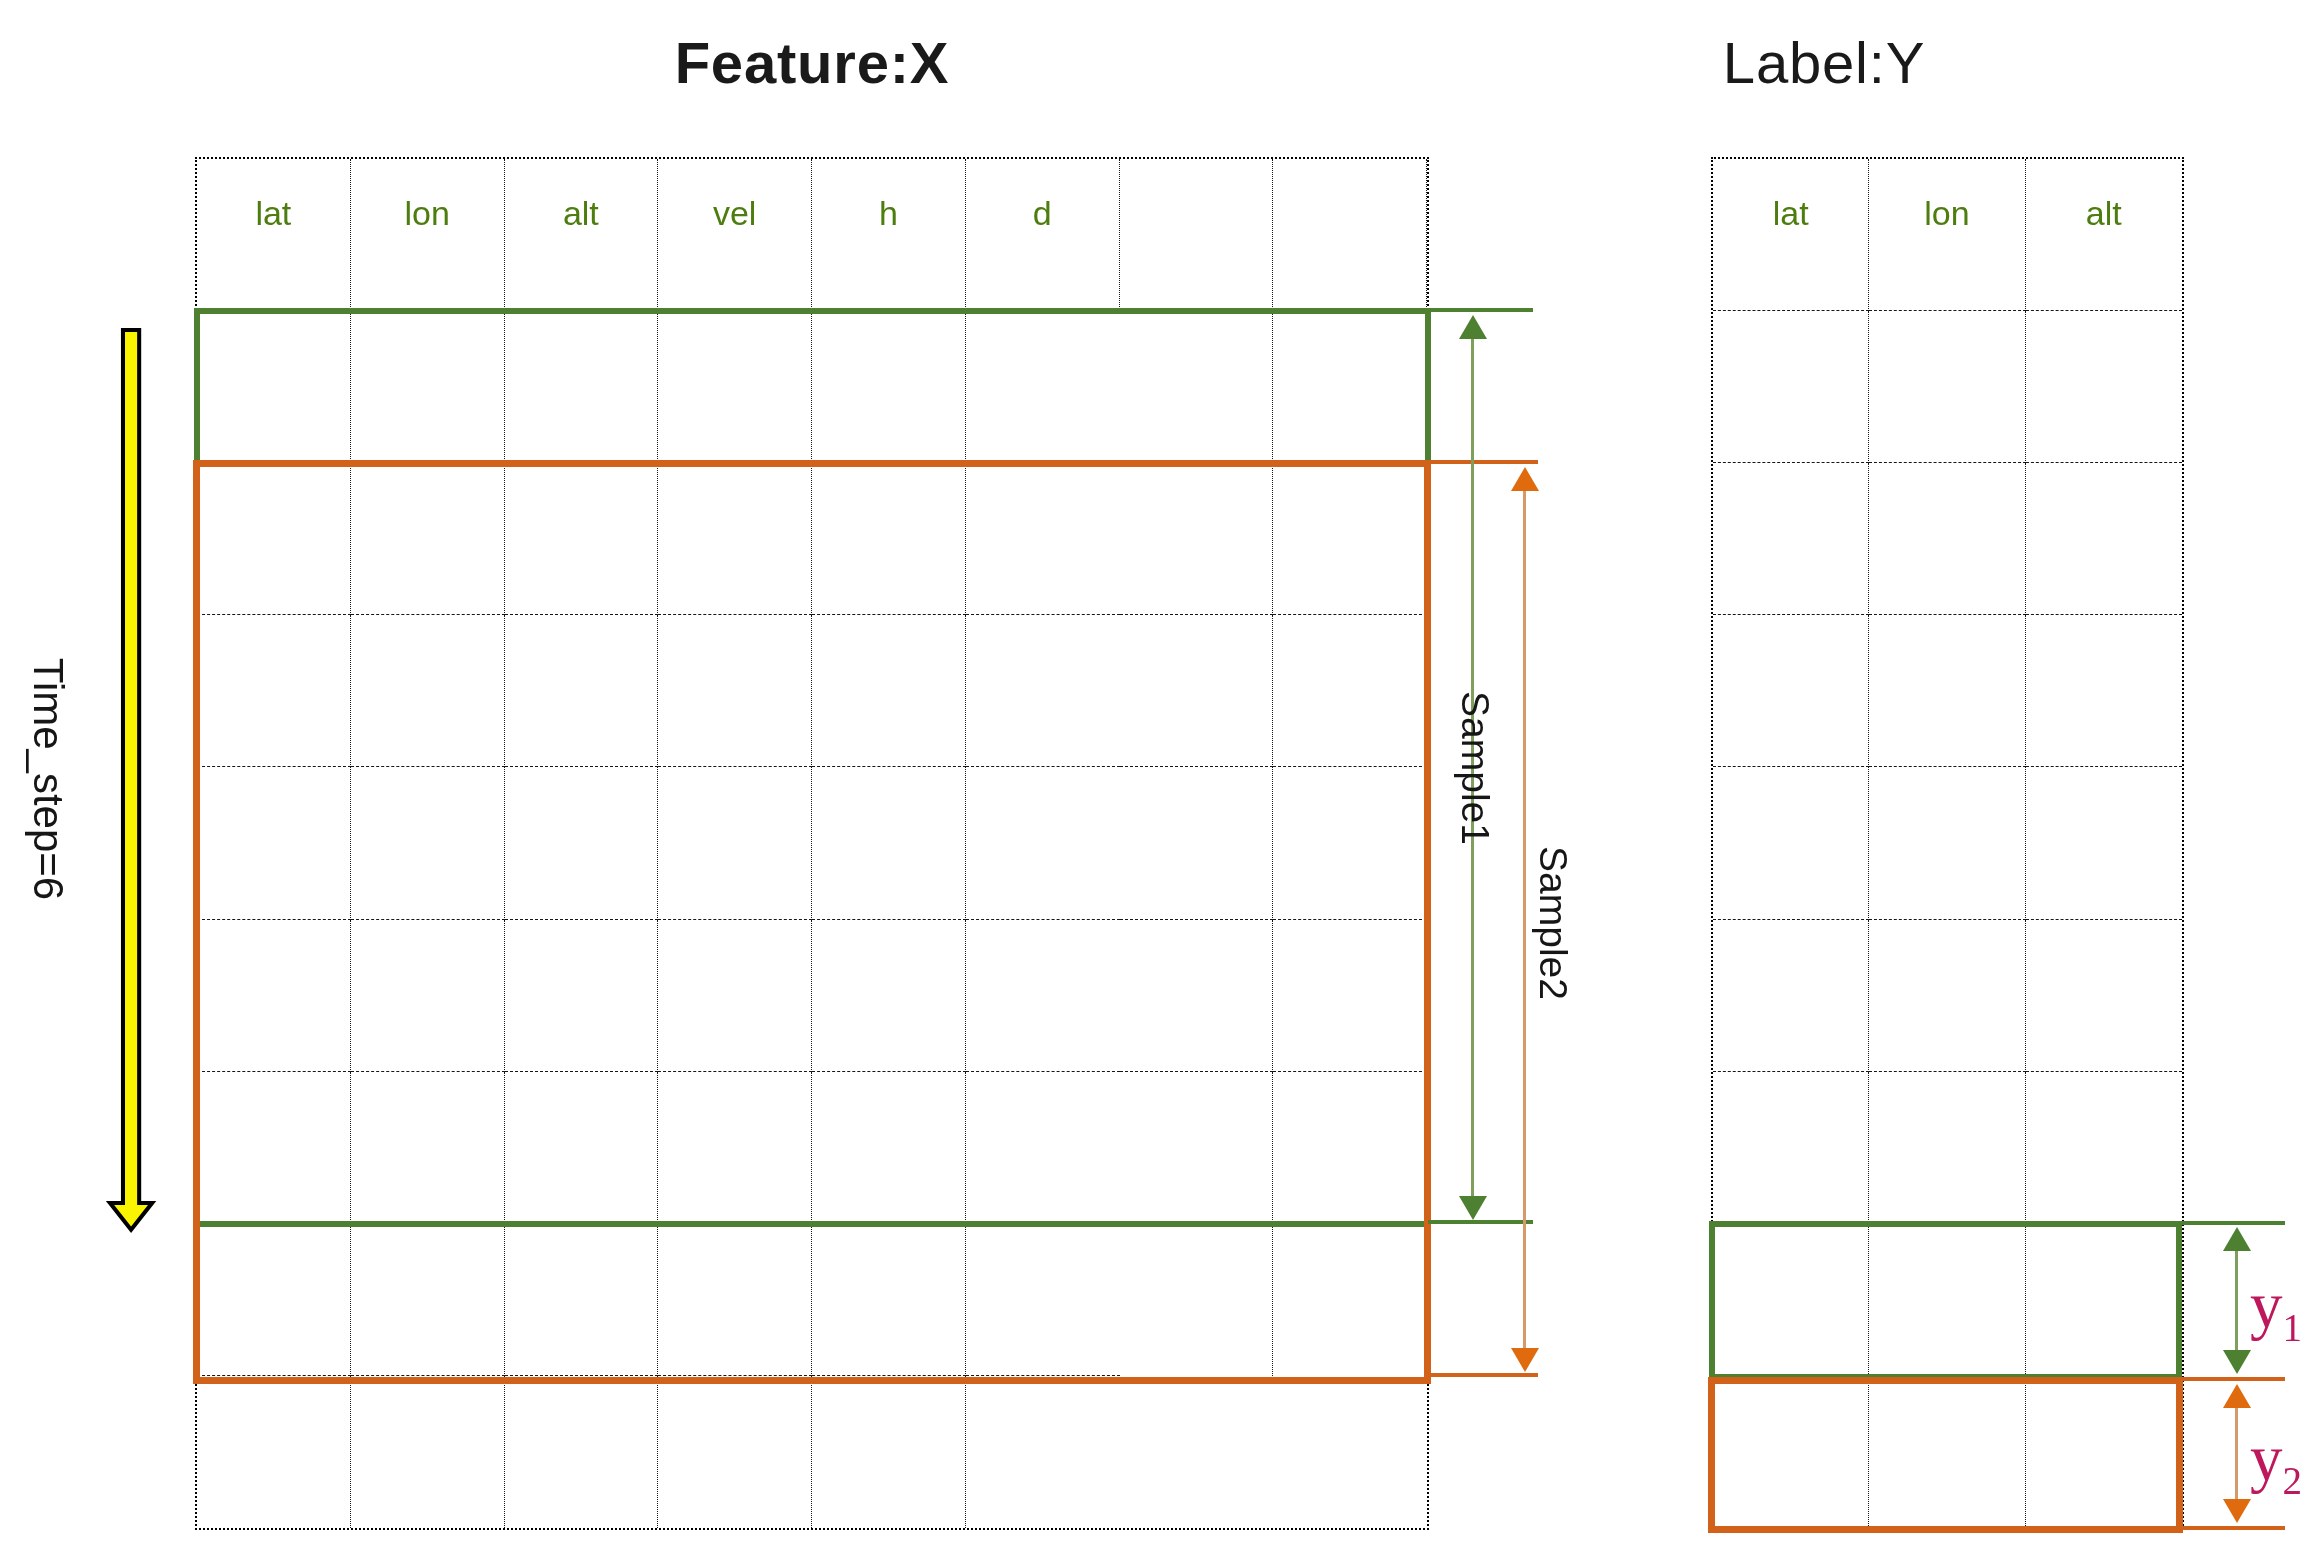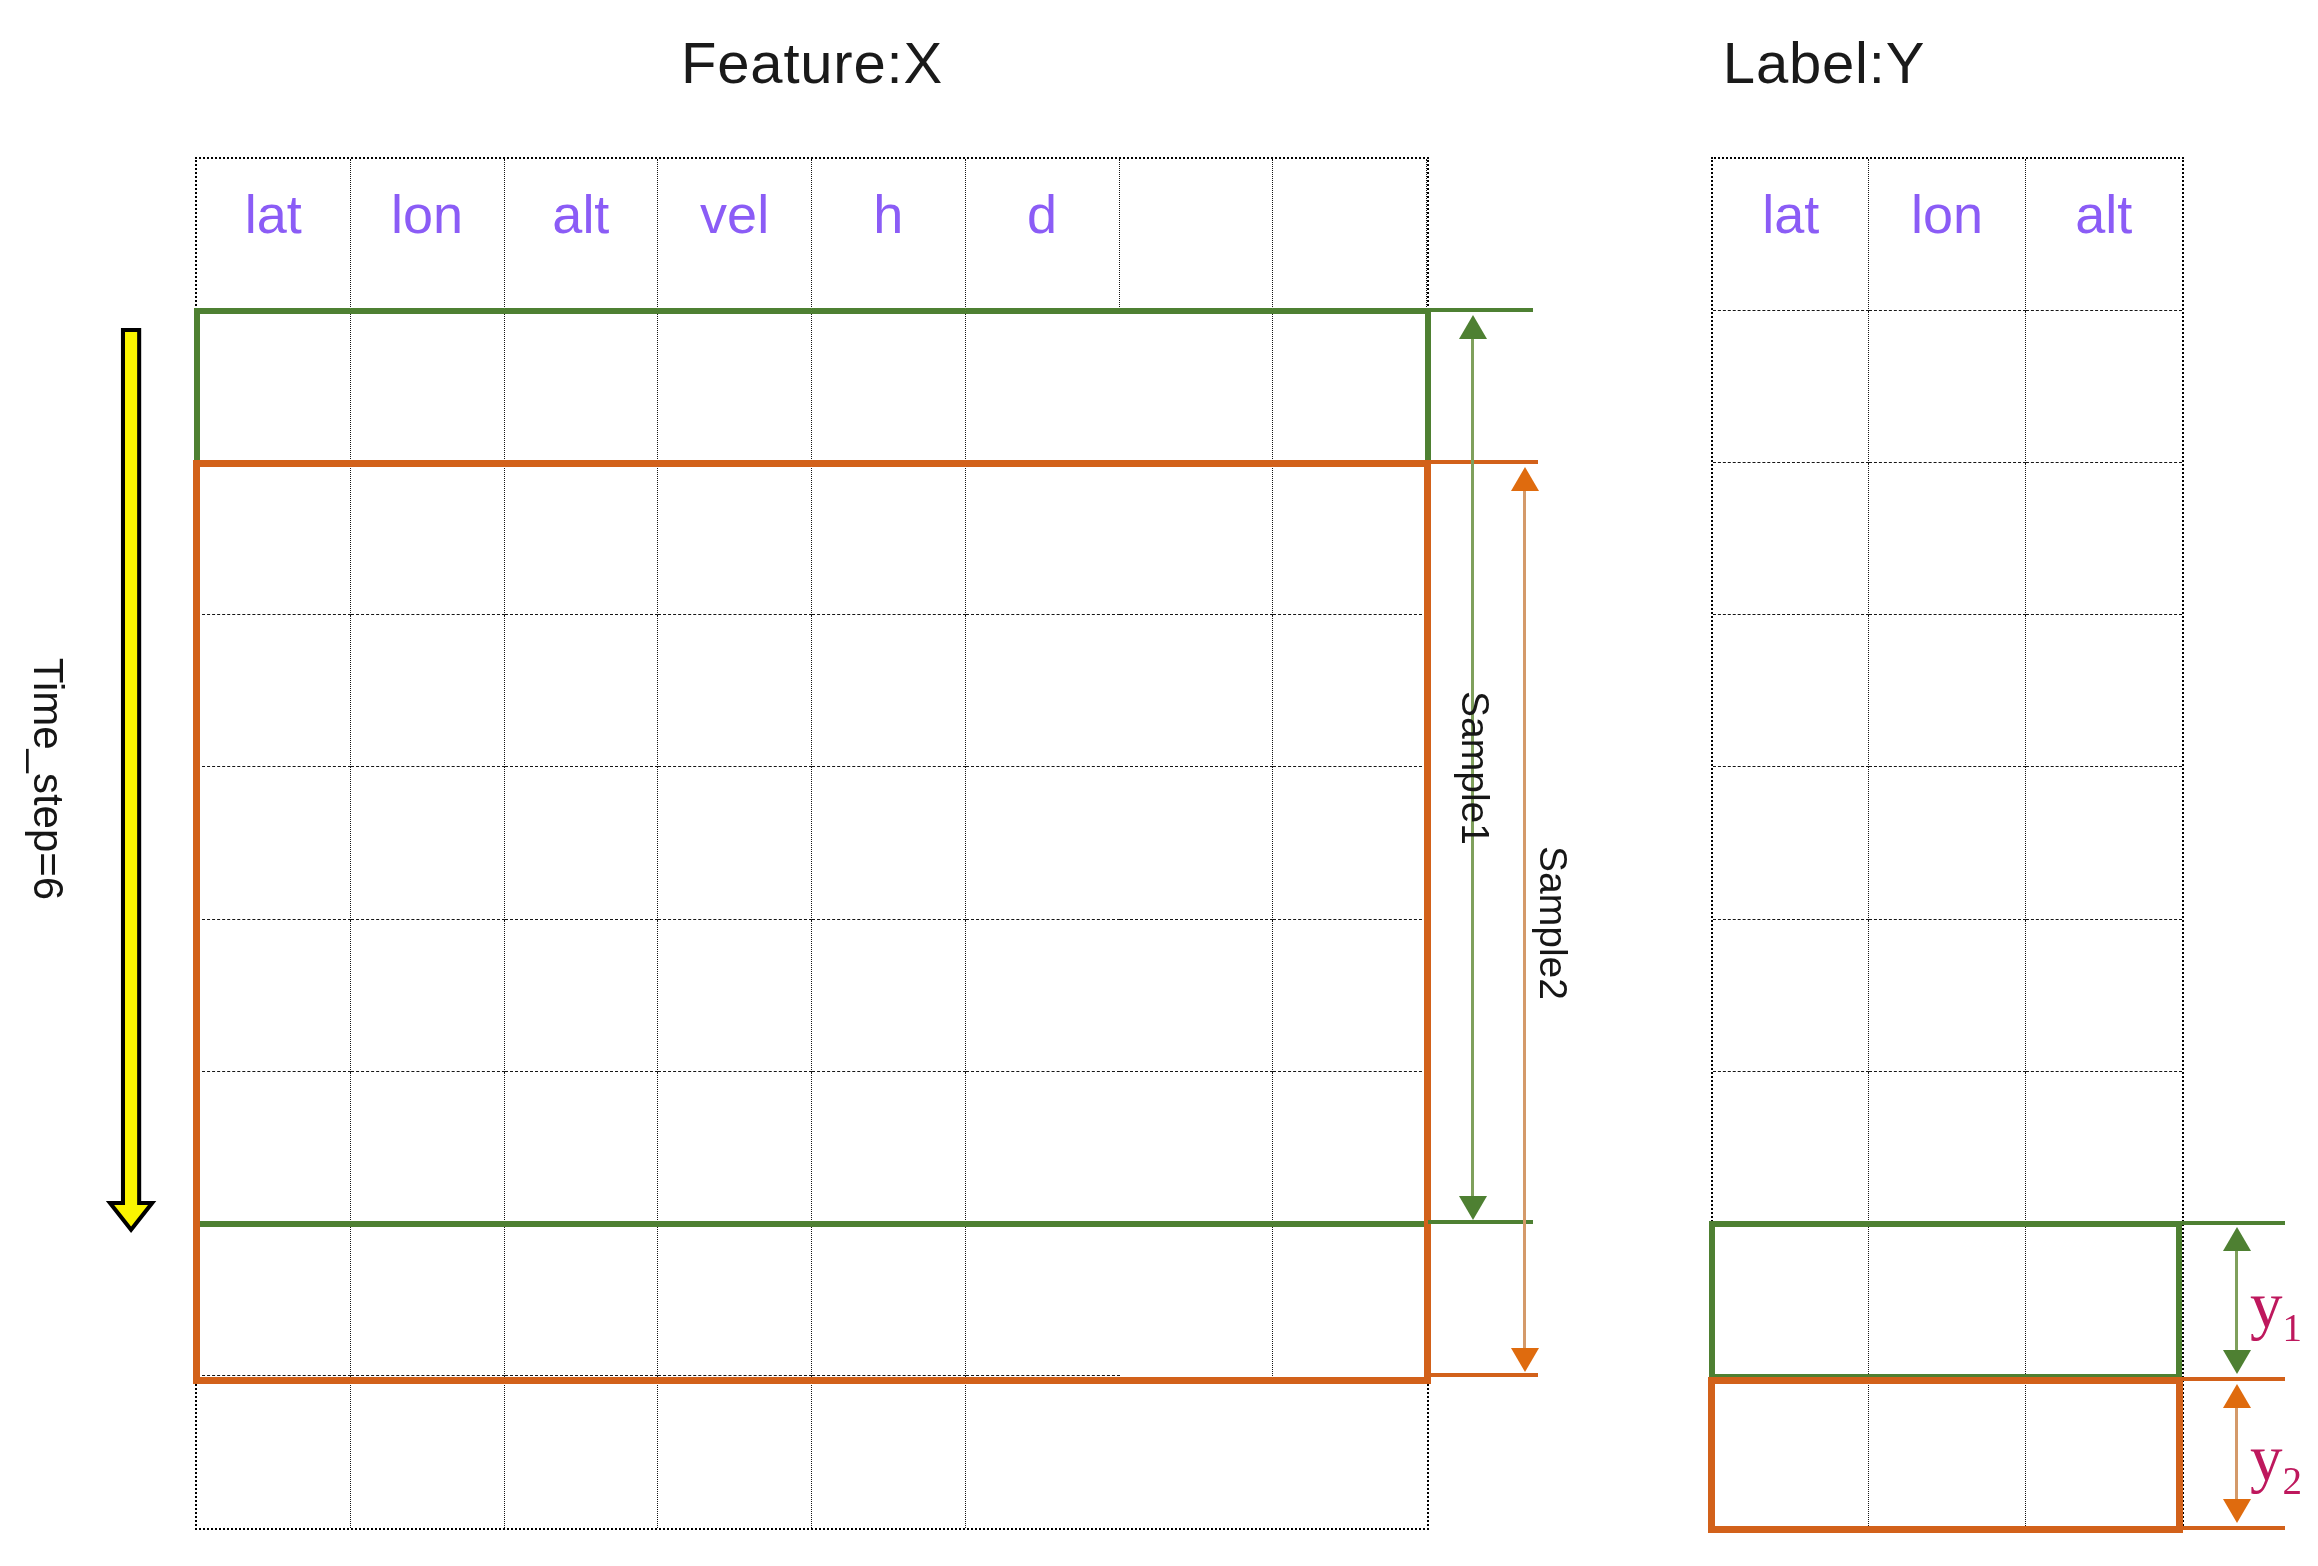--- a/index.html
+++ b/index.html
@@ -13,21 +13,21 @@
   }
   
   .grid-table{
     position:absolute;display:grid;border:2.4px dotted #000;background:transparent;
   }
   .cell{box-sizing:border-box;}
   .cell.vr{border-right:1.6px dotted #161616;}
   .cell.hb{border-bottom:1.6px dashed #161616;}
   .cell.hdr{
     display:flex;align-items:center;justify-content:center;
-    font-size:54px;color:#8b5cf6;padding-bottom:42px;box-sizing:border-box;
+    font-size:34px;color:#4d7c0f;padding-bottom:42px;box-sizing:border-box;
   }
   
   .rect{position:absolute;box-sizing:border-box;background:transparent;}
   .rect.green{border:6.5px solid var(--green);}
   .rect.orange{border:7.3px solid var(--orange);}
   
   .hline{position:absolute;height:4px;}
   .hline.green{background:var(--green);}
   .hline.orange{background:var(--orange);}
   
@@ -52,21 +52,21 @@
     font-family:"Liberation Serif", serif;font-size:65px;color:#be185d;white-space:nowrap;
   }
   .y-label sub{font-size:39px;line-height:0;}
   #yellow-arrow{position:absolute;left:101px;top:322px;}
 </style>
 </head>
 <body>
 
 <div id="canvas">
 
-  <div class="title" style="left:812px;top:29px;">Feature:X</div>
+  <div class="title" style="left:812px;top:29px;font-weight:bold;">Feature:X</div>
   <div class="title" style="left:1824px;top:29px;">Label:Y</div>
 
   <div id="feature-table" class="grid-table" style="left: 195px; top: 157px; width: 1230px; height: 1369px; grid-template-columns: repeat(8, 1fr); grid-template-rows: repeat(9, 1fr);">
       <div class="cell vr hb hdr">lat</div>
       <div class="cell vr hb hdr">lon</div>
       <div class="cell vr hb hdr">alt</div>
       <div class="cell vr hb hdr">vel</div>
       <div class="cell vr hb hdr">h</div>
       <div class="cell vr hb hdr">d</div>
       <div class="cell vr hb"></div>

